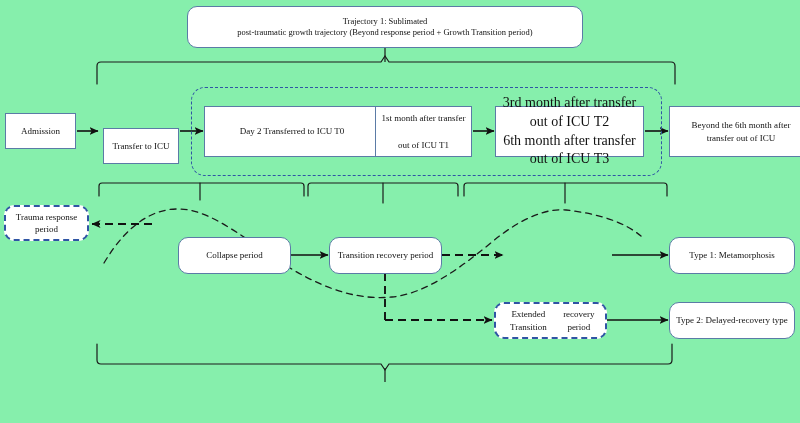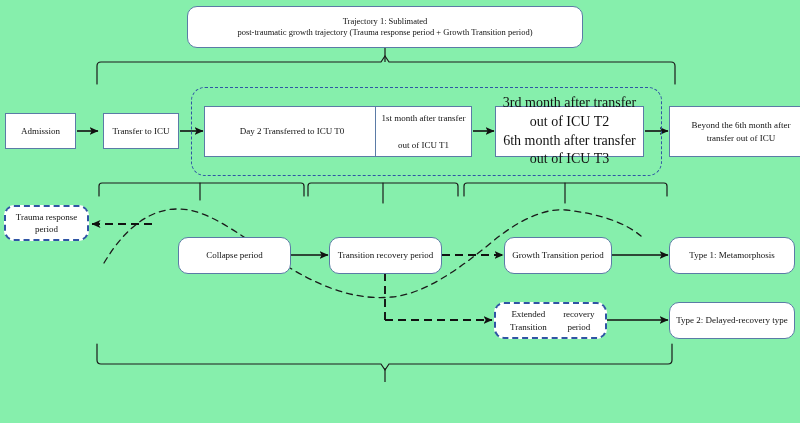--- a/index.html
+++ b/index.html
@@ -124,30 +124,30 @@
     </g>
 
     <g>
       <path d="M97,344 L97,360 Q97,364 101,364 L381,364 L385,370 L389,364 L668,364 Q672,364 672,360 L672,344" stroke="#1a1a1a" stroke-width="1.2" fill="none" stroke-linecap="round"></path>
       <path d="M385,368 L385,382" stroke="#1a1a1a" stroke-width="1.2" fill="none"></path>
     </g>
   </svg>
 
   <div class="box rnd f85" style="left:187px;top:6px;width:396px;height:42px;flex-direction:column;">
     <span>Trajectory 1: Sublimated</span>
-    <span>post-traumatic growth trajectory (Trauma response period + Growth Transition period)</span>
+    <span>post-traumatic growth trajectory (Beyond response period + Growth Transition period)</span>
   </div>
 
   <div style="position:absolute;left:191px;top:87px;width:471px;height:89px;border:1.6px dashed #2f55a4;border-radius:14px;box-sizing:border-box;"></div>
 
   <div class="box sq f9" style="left:5px;top:113px;width:71px;height:36px;">
     <span>Admission</span>
   </div>
 
-  <div class="box sq f9" style="left:103px;top:113px;width:76px;height:36px;">
+  <div class="box sq f9" style="left:103px;top:128px;width:76px;height:36px;">
     <span>Transfer to ICU</span>
   </div>
 
   <div class="box sq f9" style="left:204px;top:106px;width:176px;height:51px;">
     <span>Day 2 Transferred to ICU T0</span>
   </div>
 
   <div class="box sq f9" style="left:375px;top:106px;width:97px;height:51px;flex-direction:column;gap:15px;">
     <span>1st month after transfer</span>
     <span>out of ICU T1</span>
@@ -169,23 +169,20 @@
   </div>
 
   <div class="box rnd f9" style="left:142px;top:237px;width:113px;height:37px;margin-left:36px;">
     <span>Collapse period</span>
   </div>
 
   <div class="box rnd f9" style="left:329px;top:237px;width:113px;height:37px;">
     <span>Transition recovery period</span>
   </div>
 
-  <div class="box rnd f9" style="left:504px;top:237px;width:108px;height:37px;">
-    <span>Growth Transition period</span>
-  </div>
 
   <div class="box dsh f9" style="left:494px;top:302px;width:113px;height:37px;flex-direction:row;">
     <span>Extended Transition</span>
     <span>recovery period</span>
   </div>
 
   <div class="box rnd f9" style="left:669px;top:237px;width:126px;height:37px;">
     <span>Type 1: Metamorphosis</span>
   </div>
 

